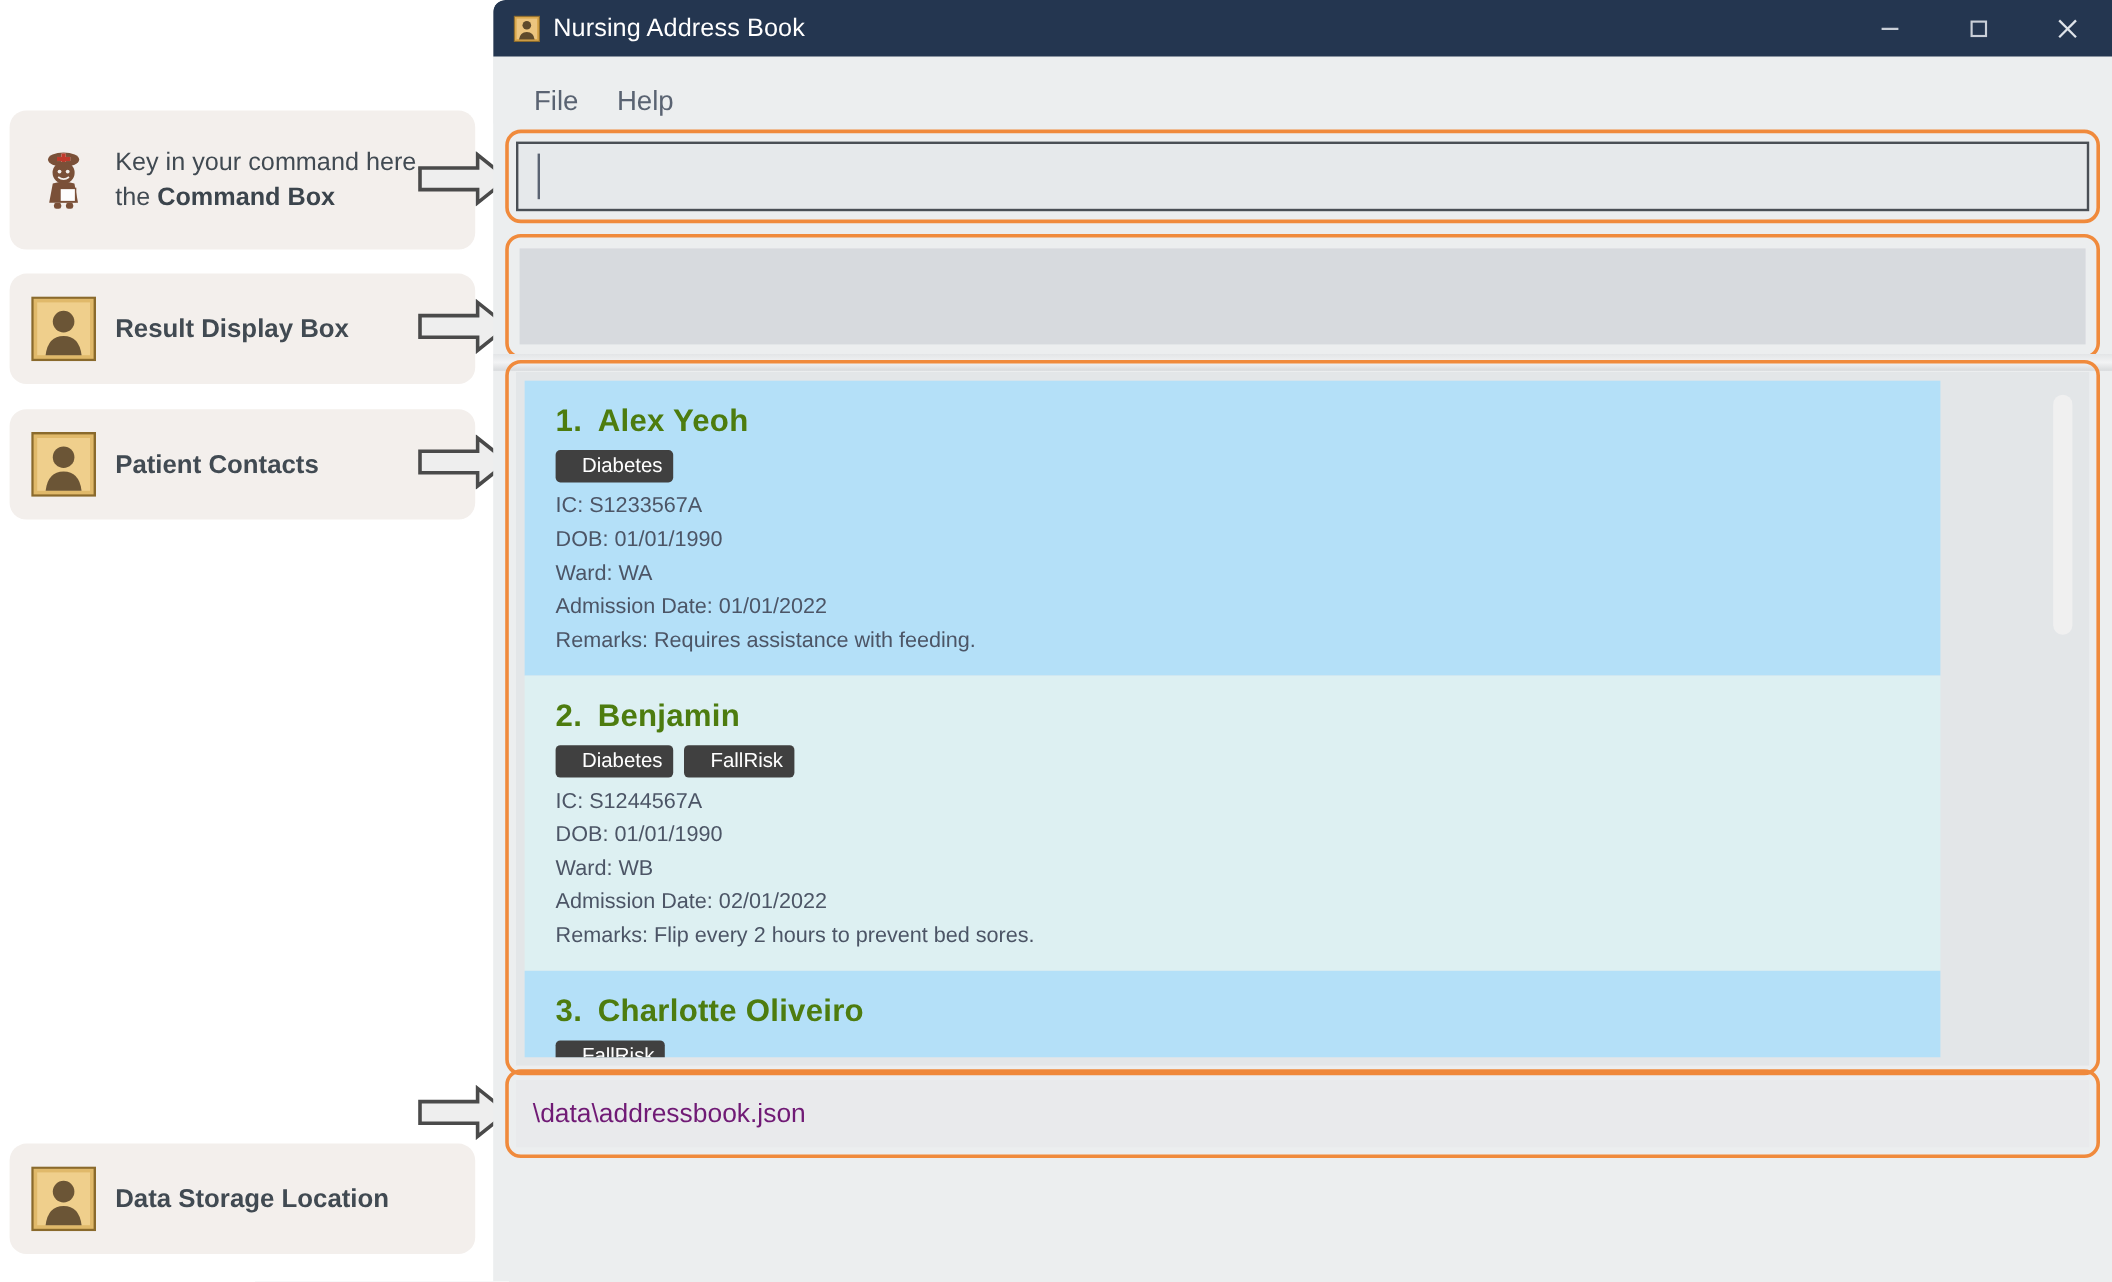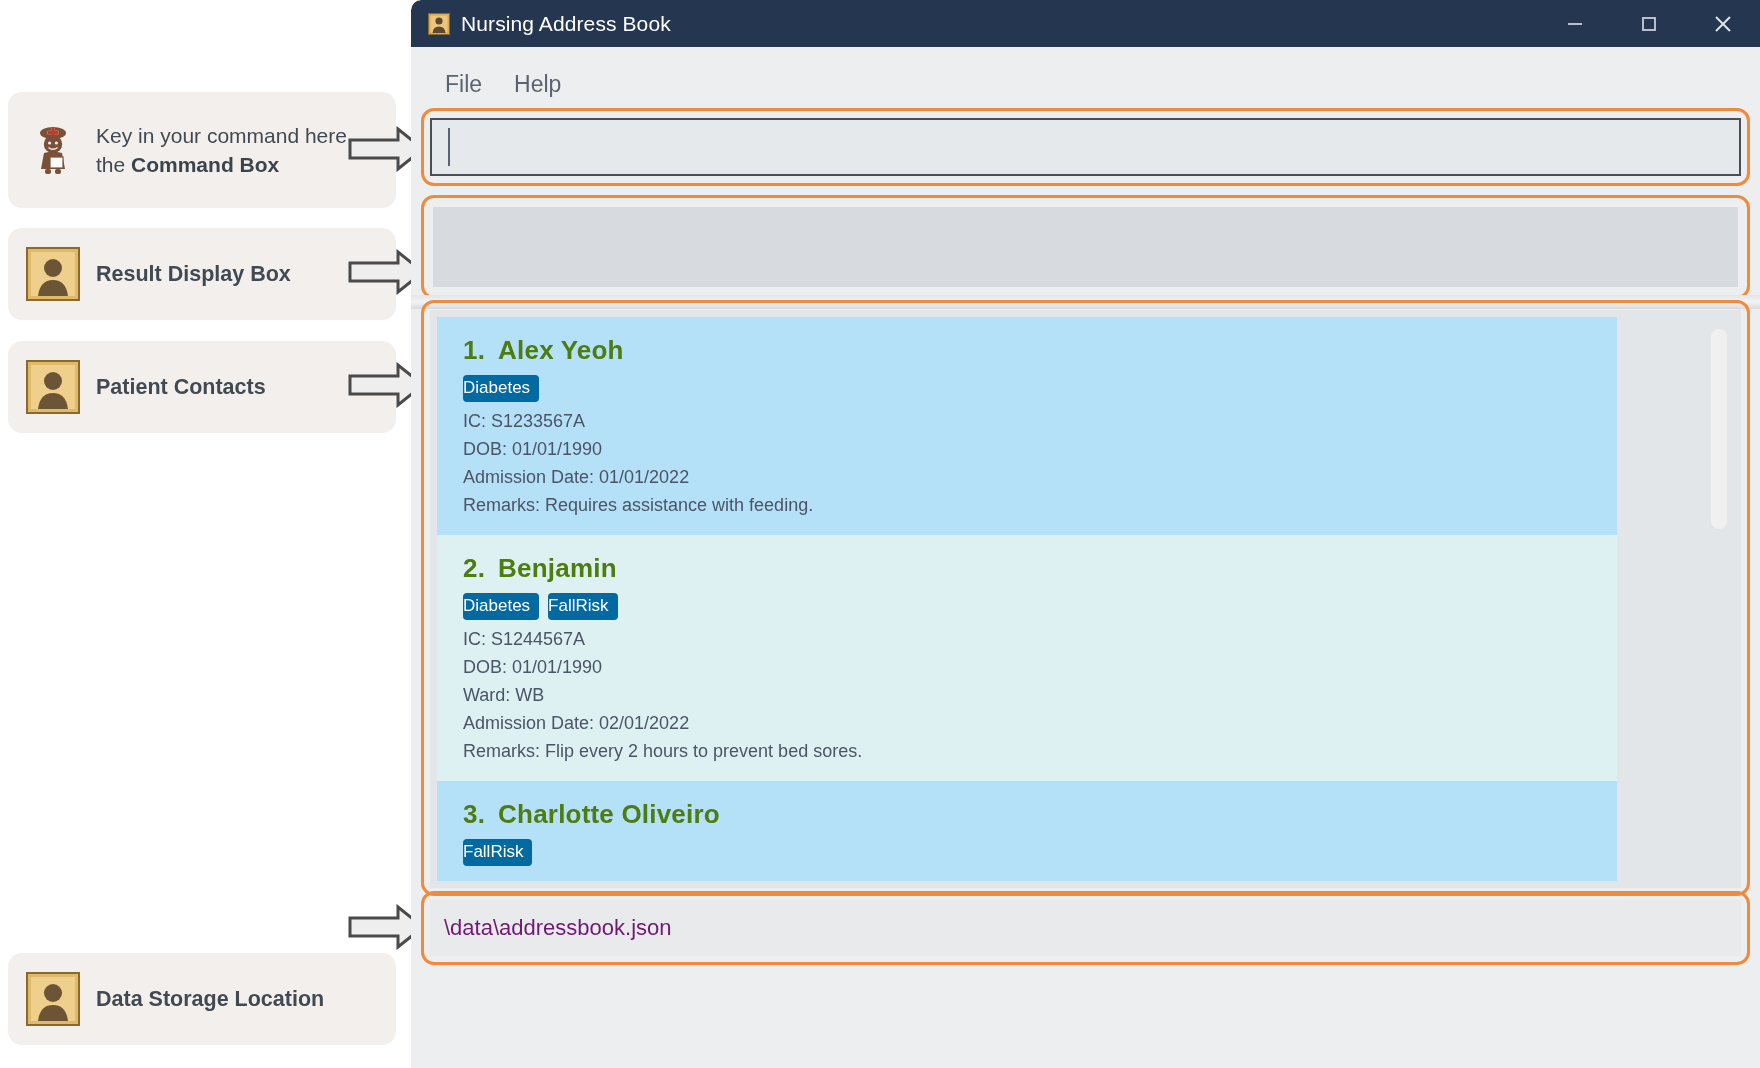--- a/index.html
+++ b/index.html
@@ -162,24 +162,24 @@
   .pc-name{
     font-size:26px;
     font-weight:bold;
     color:#4d7c0f;
     margin-bottom:9px;
     letter-spacing:0.2px;
   }
   .pc-name .idx{margin-right:13px;}
   .tags{display:flex;gap:9px;margin-bottom:5px;}
   .tag{
-    background:#0369a1;
+    background:#404040;
     color:#ffffff;
     font-size:17px;
-    padding:3px 9px 4px 0;
+    padding:3px 9px 4px 22px;
     border-radius:4px;
     line-height:20px;
   }
   .pc-field{
     font-size:18px;
     color:#4c5566;
     line-height:28px;
   }
   
   #scroll-track{
@@ -338,20 +338,21 @@
 
       <div class="patient-card odd">
         <div class="pc-name">
           <span class="idx">1.</span><span>Alex Yeoh</span>
         </div>
         <div class="tags">
           <span class="tag">Diabetes</span>
         </div>
         <div class="pc-field">IC: S1233567A</div>
         <div class="pc-field">DOB: 01/01/1990</div>
+        <div class="pc-field">Ward: WA</div>
         <div class="pc-field">Admission Date: 01/01/2022</div>
         <div class="pc-field">Remarks: Requires assistance with feeding.</div>
       </div>
 
       <div class="patient-card even">
         <div class="pc-name">
           <span class="idx">2.</span><span>Benjamin</span>
         </div>
         <div class="tags">
           <span class="tag">Diabetes</span>

